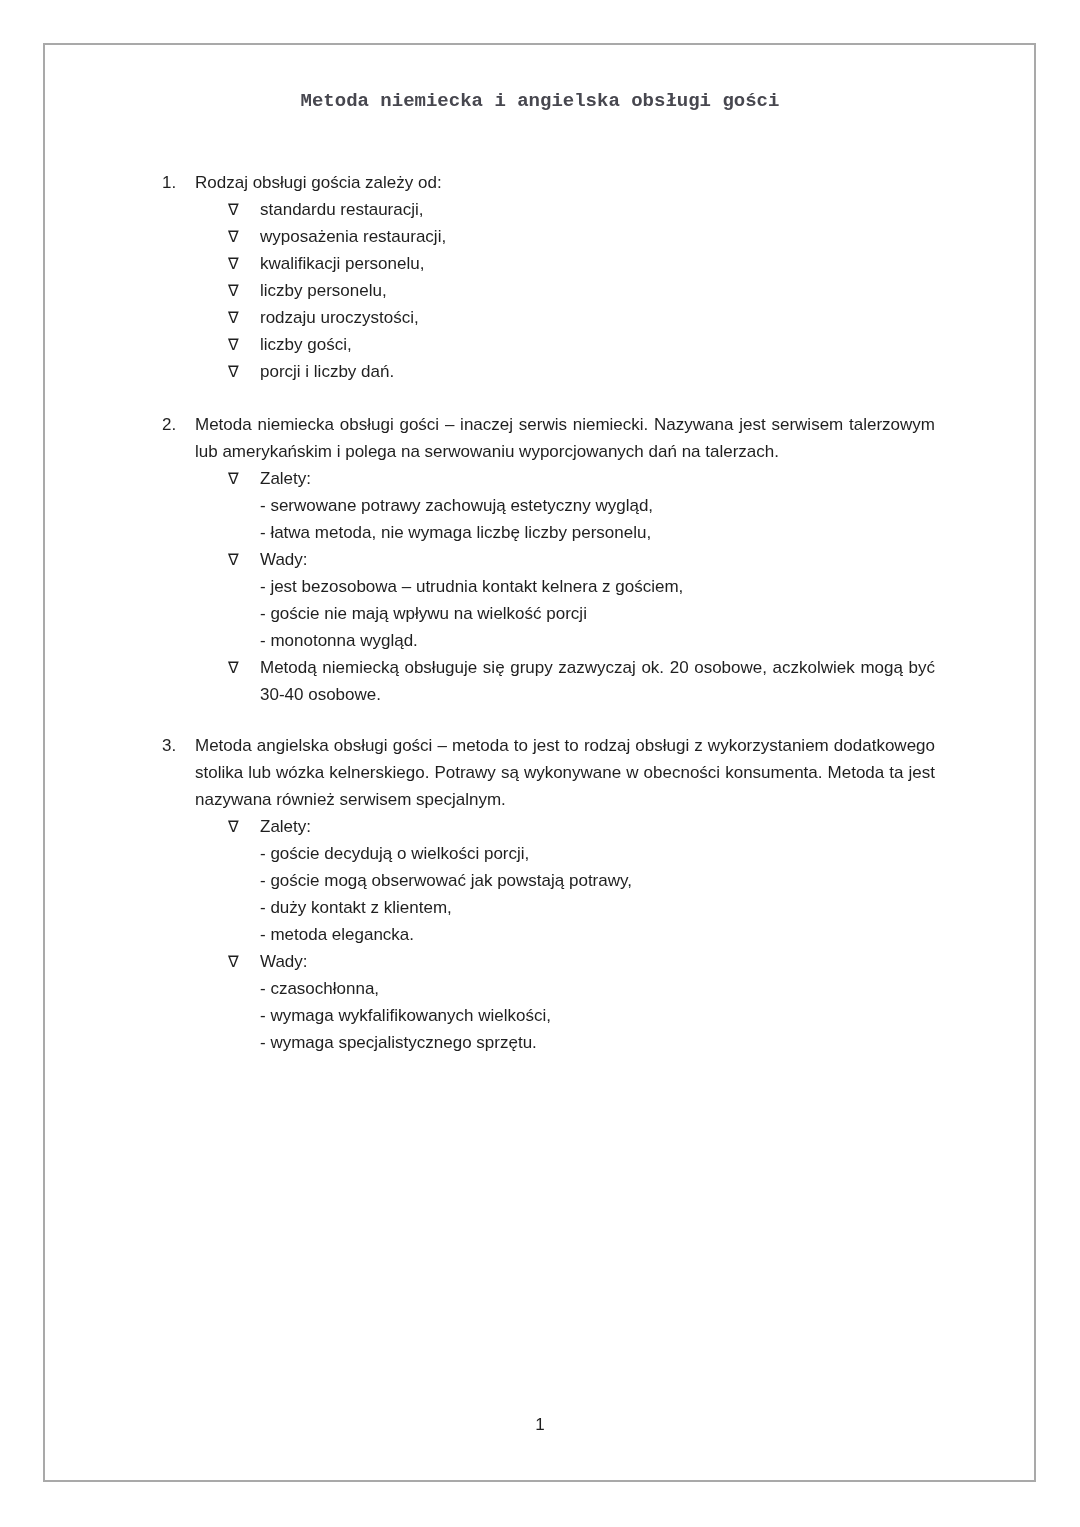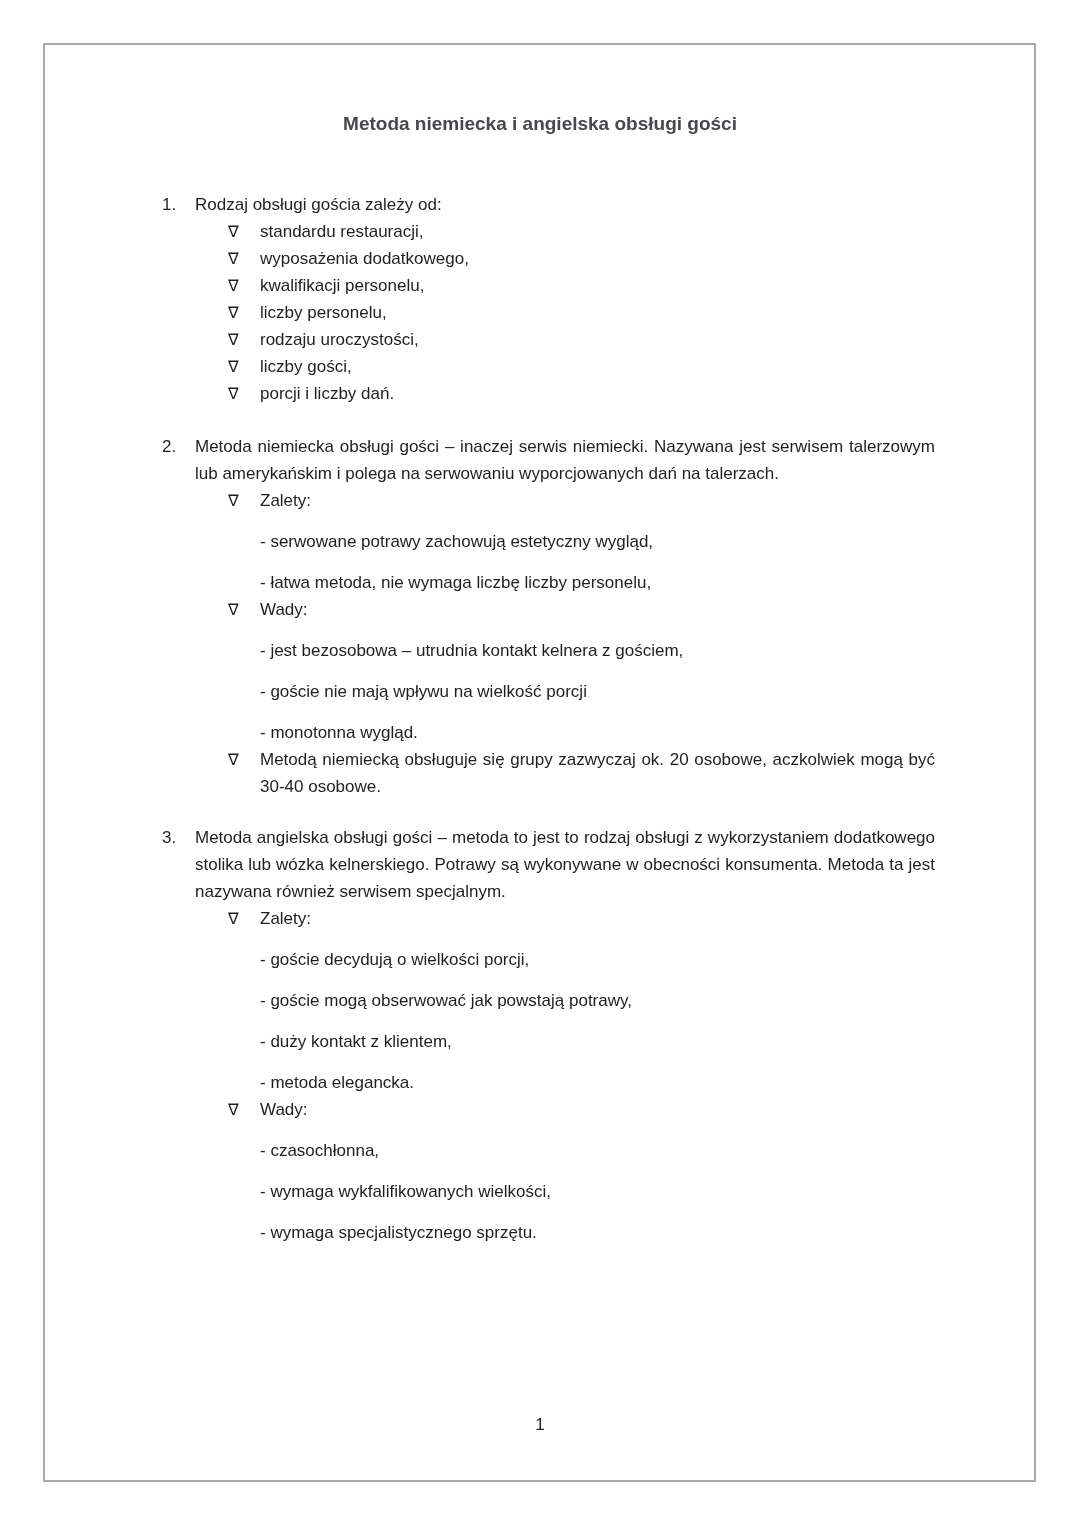--- a/index.html
+++ b/index.html
@@ -25,26 +25,27 @@
   .doc {
     position: absolute;
     left: 0;
     top: 0;
     width: 1080px;
     font-size: 17px;
     line-height: 27px;
   }
   .doc-title {
     margin: 0;
-    padding-top: 110px;
+    padding-top: 88px;
     text-align: center;
     font-size: 19px;
     line-height: 27px;
     font-weight: 700;
     color: #47474f;
+    font-family: Liberation Mono, monospace;
   }
   .doc-section { position: relative; }
   .doc-section.sec-0 { margin-top: 54px; }
   .doc-section.sec-1 { margin-top: 26px; }
   .doc-section.sec-2 { margin-top: 24px; }
   .section-intro {
     position: relative;
     margin-left: 195px;
     width: 740px;
   }
@@ -64,21 +65,20 @@
     flex: 0 0 32px;
     width: 32px;
     font-size: 16px;
     font-family: "DejaVu Sans", "Liberation Sans", sans-serif;
   }
   .bullet-text { flex: 1 1 auto; }
   .bullet-row.justify .bullet-text { text-align: justify; }
   .subitem {
     margin-left: 260px;
     width: 675px;
-    margin-top: 14px;
   }
   .page-number {
     position: absolute;
     left: 0;
     top: 1411px;
     width: 1080px;
     text-align: center;
     font-size: 17px;
     line-height: 27px;
   }
@@ -92,21 +92,21 @@
   <h1 class="doc-title">Metoda niemiecka i angielska obsługi gości</h1>
   <div id="sections-host">
       <section class="doc-section sec-0">
         <div class="section-intro"><span class="section-number">1.</span><span class="intro-text">Rodzaj obsługi gościa zależy od:</span></div>
         <div class="bullet-row">
           <span class="bullet-sym">∇</span>
           <span class="bullet-text">standardu restauracji,</span>
         </div>
         <div class="bullet-row">
           <span class="bullet-sym">∇</span>
-          <span class="bullet-text">wyposażenia dodatkowego,</span>
+          <span class="bullet-text">wyposażenia restauracji,</span>
         </div>
         <div class="bullet-row">
           <span class="bullet-sym">∇</span>
           <span class="bullet-text">kwalifikacji personelu,</span>
         </div>
         <div class="bullet-row">
           <span class="bullet-sym">∇</span>
           <span class="bullet-text">liczby personelu,</span>
         </div>
         <div class="bullet-row">

